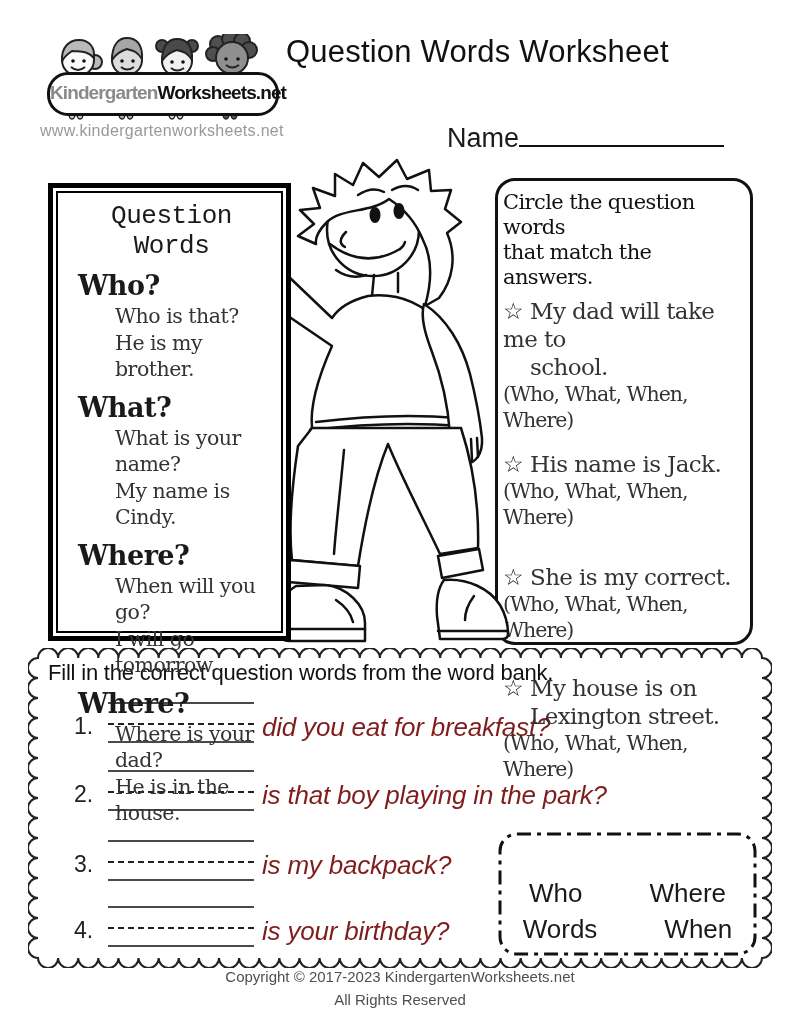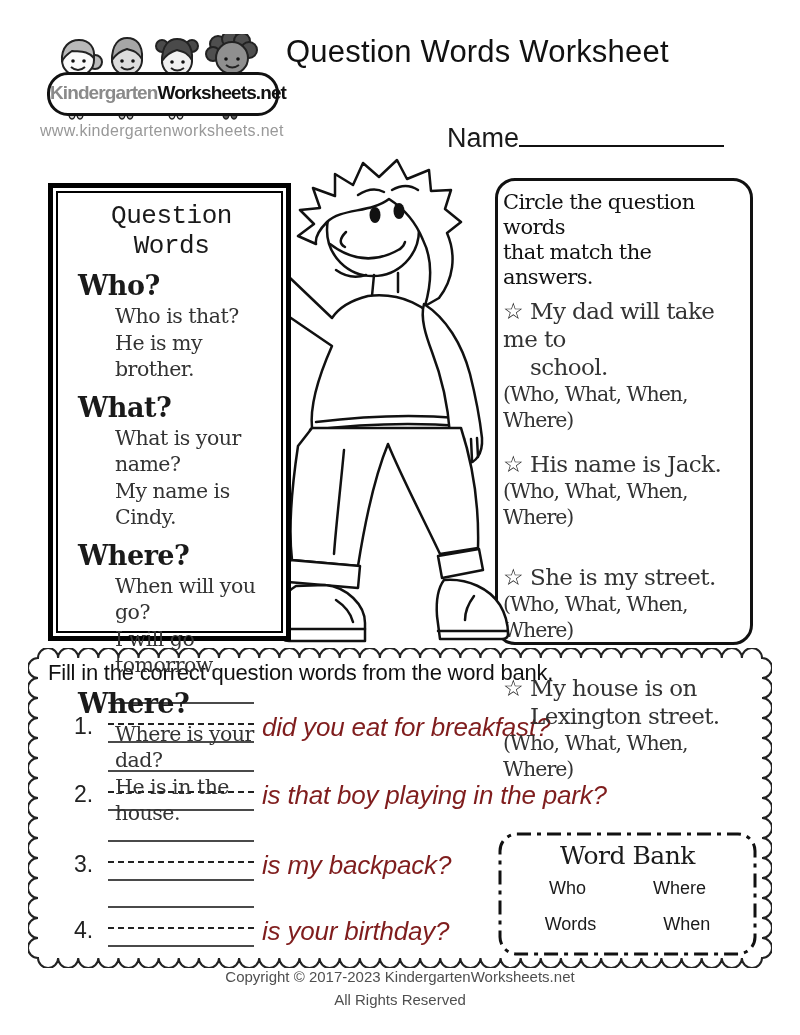--- a/index.html
+++ b/index.html
@@ -50,21 +50,21 @@
   .guide{position:absolute;width:146px;height:41px;}
   .guide .l1{position:absolute;left:0;right:0;top:0;border-top:2px solid #4a4a4a;}
   .guide .l2{position:absolute;left:0;right:0;top:21px;border-top:2px dashed #222;}
   .guide .l3{position:absolute;left:0;right:0;top:39px;border-top:2px solid #4a4a4a;}
   .fill-sentence{position:absolute;font-size:26px;color:#7f1d1d;white-space:nowrap;letter-spacing:-0.2px;font-style:italic;}
 
   
   #word-bank{position:absolute;left:470px;top:184px;width:259px;height:124px;}
   #word-bank svg{position:absolute;inset:0;}
   #wb-title{position:absolute;left:0;right:0;top:9px;text-align:center;font-size:25px;letter-spacing:-0.5px;}
-  .wb-row{position:absolute;left:0;right:0;display:flex;justify-content:center;gap:67px;font-size:18px;}
+  .wb-row{position:absolute;left:0;right:0;display:flex;justify-content:center;gap:67px;font-size:26px;}
   #wb-row1{top:46px;}
   #wb-row2{top:82px;}
 
   
   .footer-line{left:0;width:100%;text-align:center;color:#4f4f4f;font-size:15px;}
 </style>
 </head>
 <body>
 
 <div id="page">
@@ -218,21 +218,21 @@
       <div class="ci-line ci-line2">school.</div>
       <div class="ci-opts">(Who, What, When, Where)</div>
     </div>
 
     <div class="ci-item" style="margin-top:17px;">
       <div class="ci-line"><span class="ci-star">☆</span><span>His name is Jack.</span></div>
       <div class="ci-opts">(Who, What, When, Where)</div>
     </div>
 
     <div class="ci-item" style="margin-top:33px;">
-      <div class="ci-line"><span class="ci-star">☆</span><span>She is my street.</span></div>
+      <div class="ci-line"><span class="ci-star">☆</span><span>She is my correct.</span></div>
       <div class="ci-opts">(Who, What, When, Where)</div>
     </div>
 
     <div class="ci-item" style="margin-top:31px;">
       <div class="ci-line"><span class="ci-star">☆</span><span>My house is on</span></div>
       <div class="ci-line ci-line2">Lexington street.</div>
       <div class="ci-opts">(Who, What, When, Where)</div>
     </div>
   </div>
 
@@ -280,21 +280,20 @@
           <div class="l2"></div>
           <div class="l3"></div>
       </div>
       <div class="fill-sentence geo" style="left:234px;top:10px;">is your birthday?</div>
     </div>
 
     <div id="word-bank">
       <svg viewBox="0 0 259 124">
         <rect x="2" y="2" width="255" height="120" rx="17" fill="#fff" stroke="#111" stroke-width="3" stroke-dasharray="14 6 4 6"></rect>
       </svg>
-      <div id="wb-title" class="slab">Word Bank</div>
       <div class="wb-row geo" id="wb-row1">
         <span>Who</span>
         <span>Where</span>
       </div>
       <div class="wb-row geo" id="wb-row2">
         <span>Words</span>
         <span>When</span>
       </div>
     </div>
   </div>

